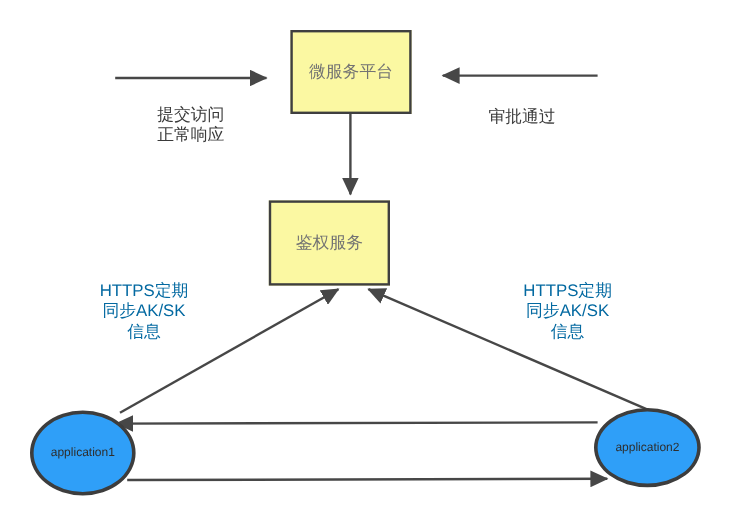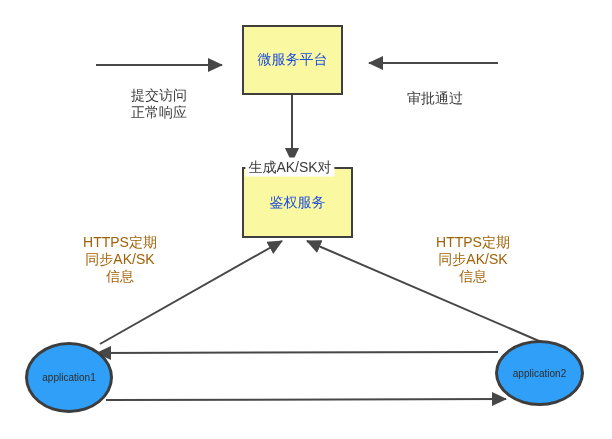--- a/index.html
+++ b/index.html
@@ -9,35 +9,35 @@
     width:612px; height:439px;
   }
   .canvas {
     position:relative; width:612px; height:439px;
     background:#ffffff; overflow:hidden;
   }
   .edges { position:absolute; left:0; top:0; }
   .edge { stroke:#474747; stroke-width:2; fill:none; }
   .node {
     position:absolute; display:flex; align-items:center; justify-content:center;
-    color:#1d4ed8; font-size:14px; text-align:center;
+    color:#737373; font-size:14px; text-align:center;
   }
   .rect-node { background:#FBF8A2; border:2px solid #3f3f3f; }
   .ellipse-node {
     background:#2F9FF8; border:3px solid #3d3d3d; border-radius:50%;
     font-size:10px; color:#2e2e2e;
   }
   .edge-label {
     position:absolute; transform:translate(-50%,-50%);
     background:#ffffff; color:#3a3a3a; font-size:14px;
     text-align:center; line-height:17px; padding:1px 3px; white-space:nowrap;margin-top:36px;
   }
   .muted-label {
     position:absolute; transform:translate(-50%,-50%);
-    color:#a16207; font-size:14px; text-align:center;
+    color:#0369a1; font-size:14px; text-align:center;
     line-height:17px; white-space:nowrap;
   }
 </style>
 </head>
 <body>
 
 <div class="canvas">
 
   <svg class="edges" width="612" height="439" viewBox="0 0 612 439">
     <defs>
@@ -51,40 +51,39 @@
     <line class="edge" x1="100" y1="344" x2="282" y2="241" marker-end="url(#arrow)"></line>
     <line class="edge" x1="546" y1="344" x2="307" y2="241" marker-end="url(#arrow)"></line>
     <line class="edge" x1="498" y1="352" x2="97" y2="353" marker-end="url(#arrow)"></line>
     <line class="edge" x1="106" y1="400" x2="506" y2="399" marker-end="url(#arrow)"></line>
   </svg>
 
   <div class="node rect-node" style="left:242px; top:25px; width:101px; height:70px;">
     <span>微服务平台</span>
   </div>
 
-  <div class="node rect-node" style="left:242px; top:167px; width:111px; height:71px;">
+  <div class="node rect-node" style="left:224px; top:167px; width:101px; height:71px;">
     <span>鉴权服务</span>
   </div>
 
   <div class="node ellipse-node" style="left:25px; top:342px; width:88px; height:71px;">
     <span>application1</span>
   </div>
 
   <div class="node ellipse-node" style="left:495px; top:340px; width:89px; height:66px;">
     <span>application2</span>
   </div>
 
   <div class="edge-label" style="left:159px; top:68px;">
     <div>提交访问</div>
     <div>正常响应</div>
   </div>
 
   <div class="edge-label" style="left:435px; top:62px;font-family:Liberation Serif, serif;">审批通过</div>
 
-  <div class="edge-label" style="left:290px; top:131px;">生成AK/SK对</div>
 
   <div class="muted-label" style="left:120px; top:259px;">
     <div>HTTPS定期</div>
     <div>同步AK/SK</div>
     <div>信息</div>
   </div>
 
   <div class="muted-label" style="left:473px; top:259px;">
     <div>HTTPS定期</div>
     <div>同步AK/SK</div>

